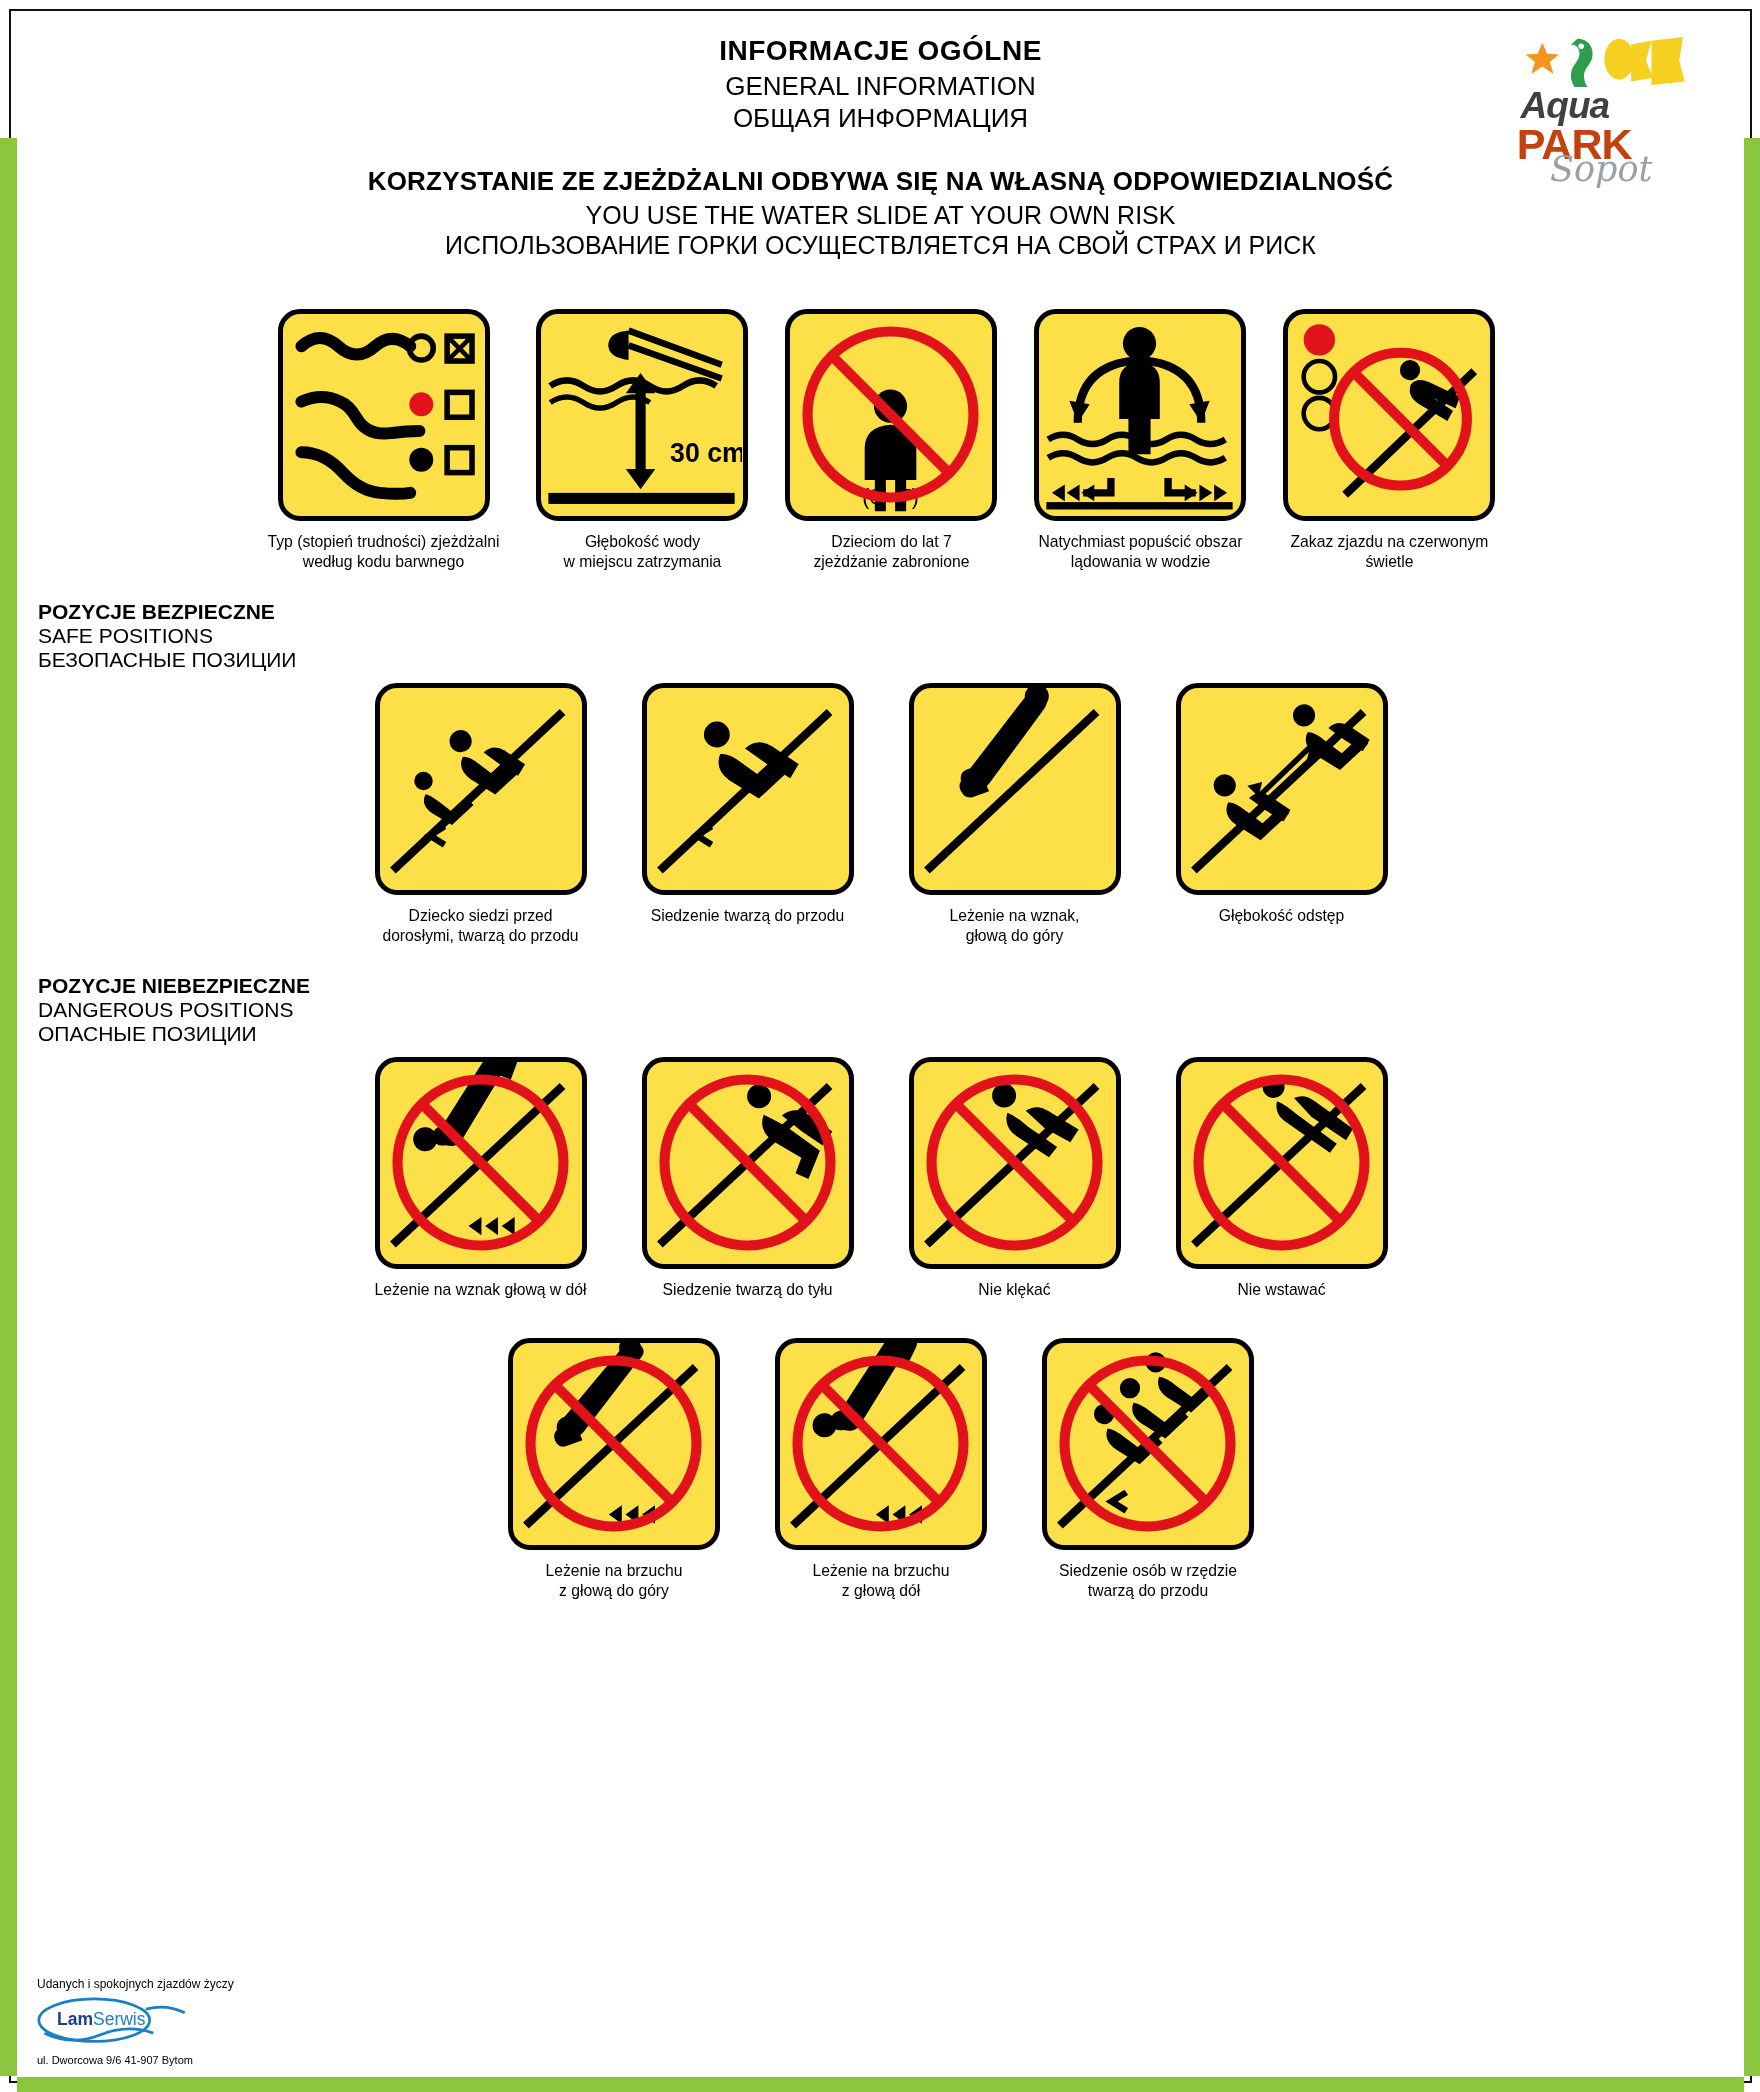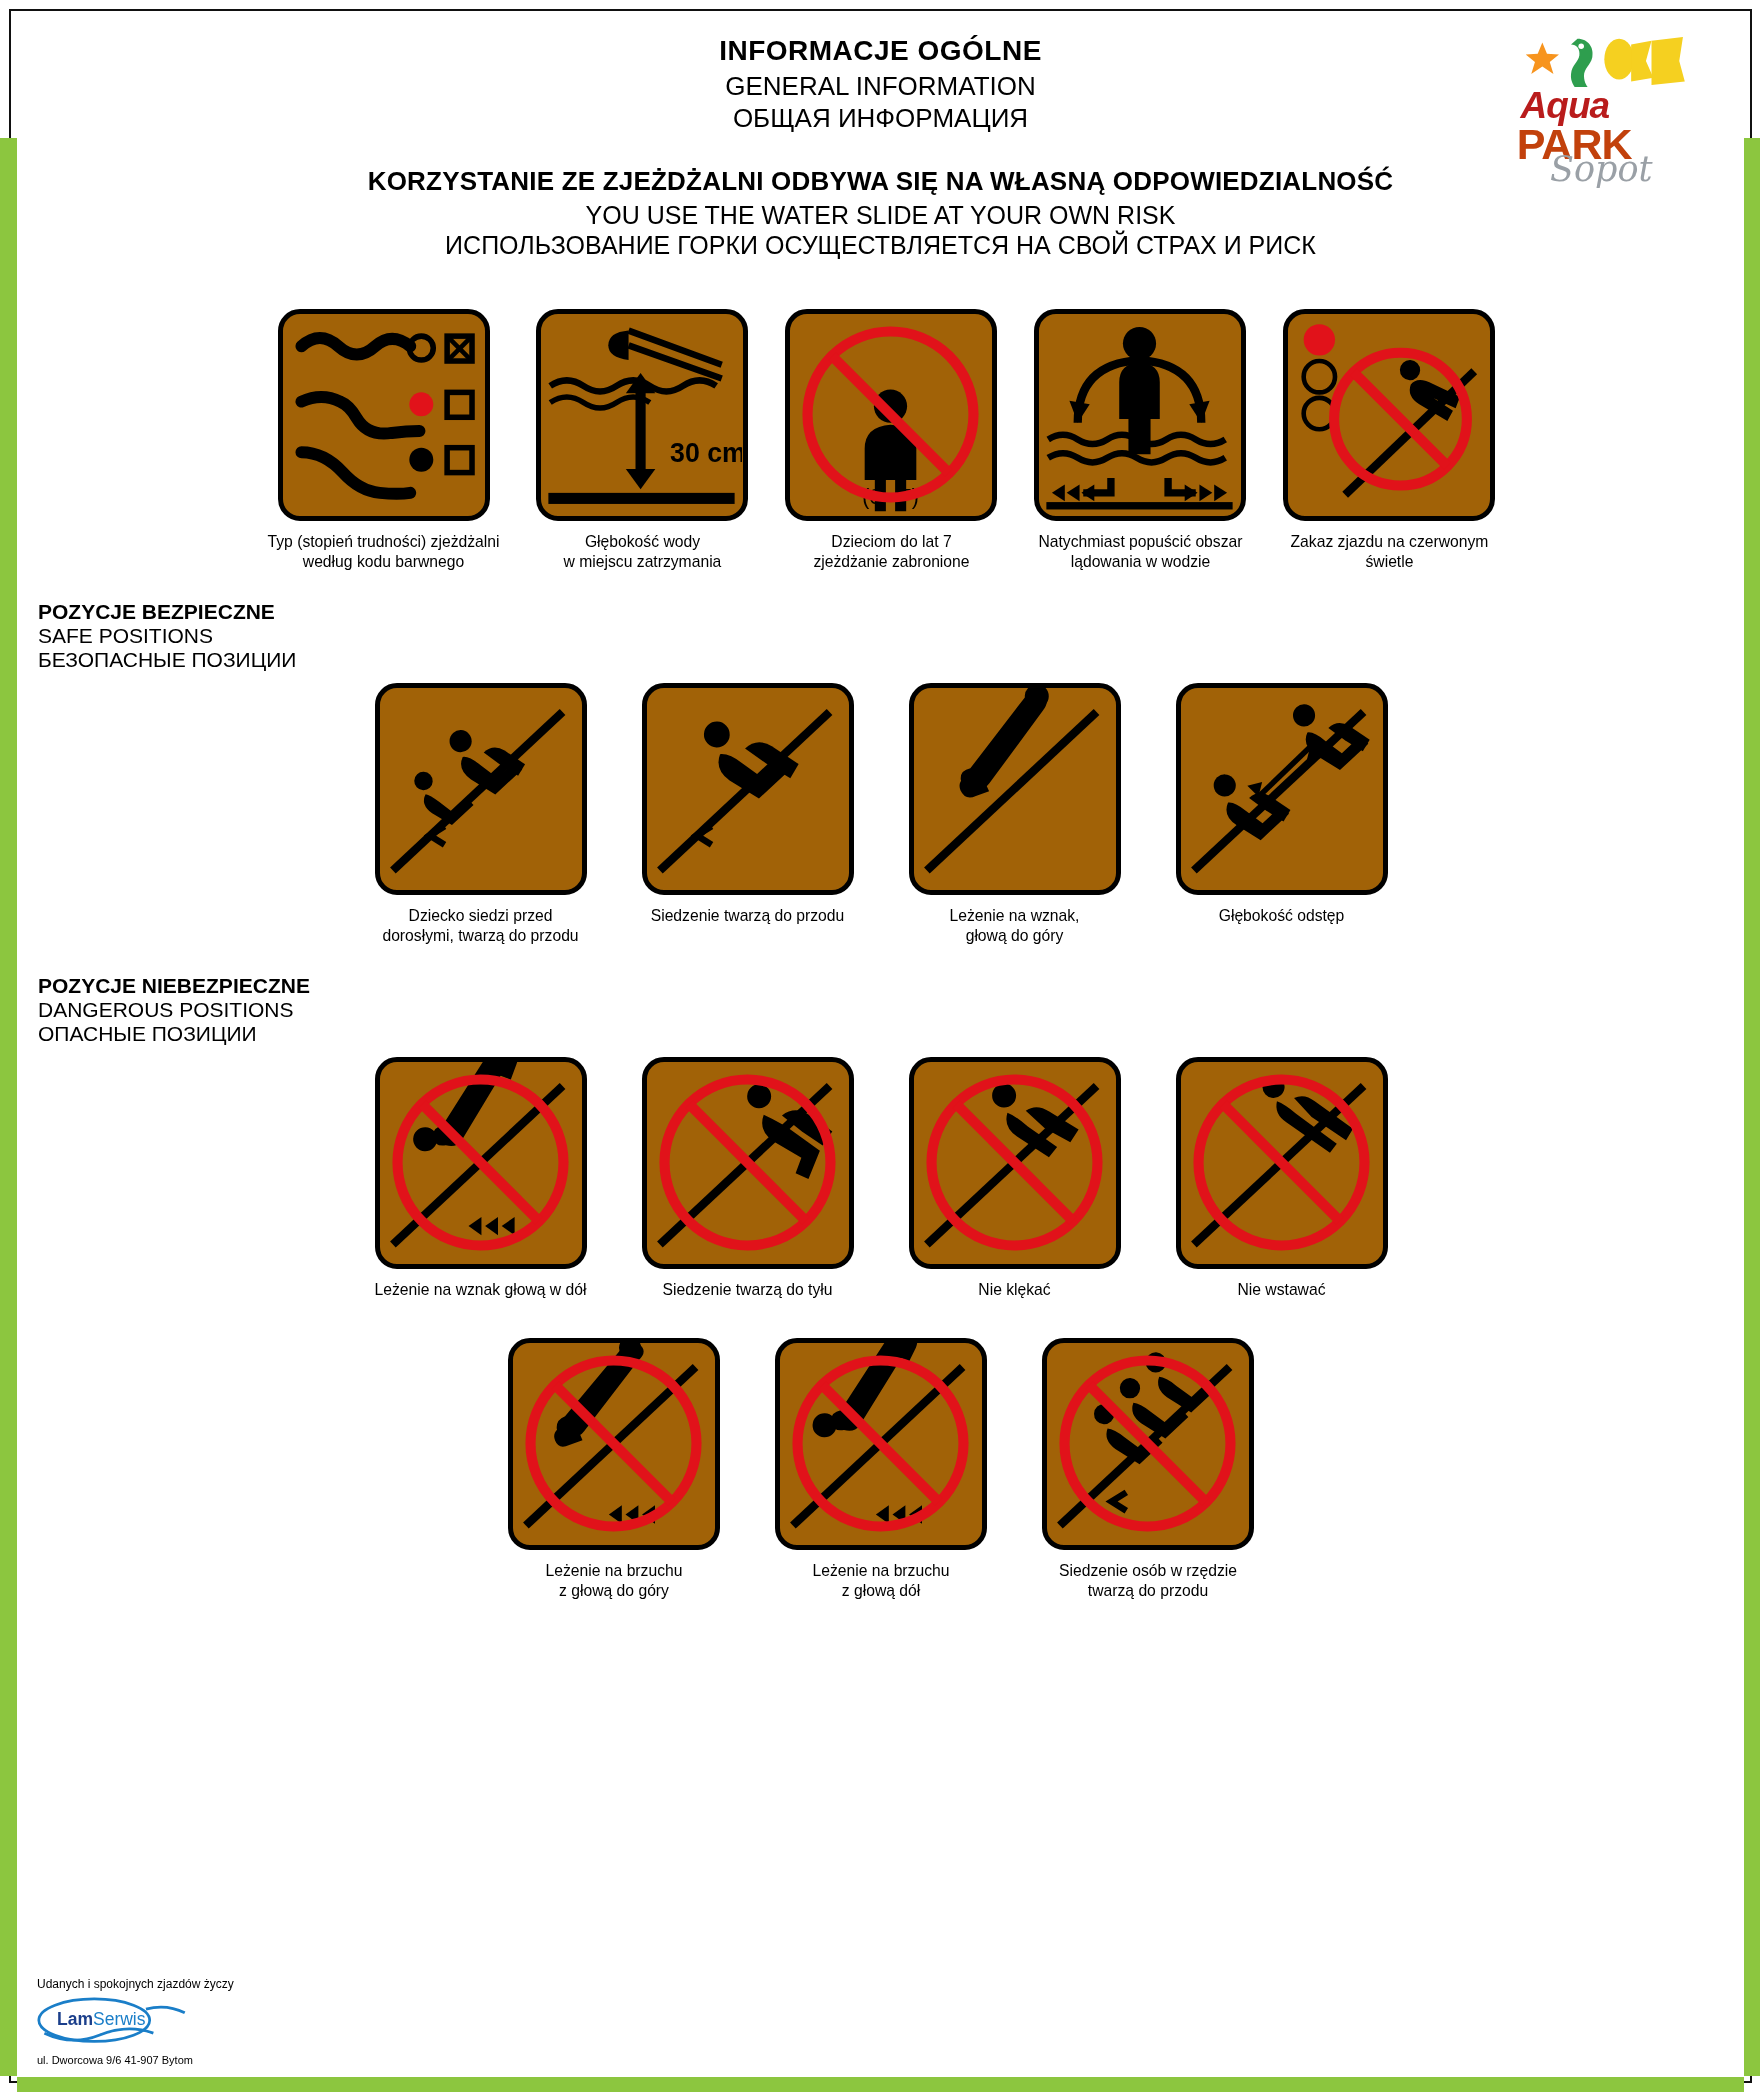--- a/index.html
+++ b/index.html
@@ -15,34 +15,34 @@
   .h-pl{font-size:28px;font-weight:bold;letter-spacing:0.5px;}
   .h-en{font-size:26px;font-weight:normal;margin-top:3.7px;}
   .h-ru{font-size:26px;font-weight:normal;margin-top:1.8px;}
   .sub{position:absolute;left:0;right:0;top:166px;text-align:center;}
   .s-pl{font-size:26px;font-weight:bold;letter-spacing:0.2px;}
   .s-en{font-size:25px;margin-top:3.7px;}
   .s-ru{font-size:25px;margin-top:1.8px;}
 
   
   .logo{position:absolute;right:54px;top:28px;width:194px;height:194px;}
-  .logo .aqua{position:absolute;left:7.4px;top:57px;font-size:37px;font-weight:bold;color:#b91c1c;font-style:italic;letter-spacing:-0.9px;}
+  .logo .aqua{position:absolute;left:7.4px;top:57px;font-size:37px;font-weight:bold;color:#404040;font-style:italic;letter-spacing:-0.9px;}
   .logo .park{position:absolute;left:3.7px;top:92px;font-size:43px;font-weight:bold;color:#c2410c;letter-spacing:-0.9px;}
   .logo .sopot{position:absolute;left:37px;top:121px;font-size:35px;color:#9aa0a6;font-family:"DejaVu Serif",serif;font-style:italic;}
   .logo svg{position:absolute;left:9.2px;top:7.4px;}
 
   
   .sec-title{position:absolute;left:0;right:0;text-align:left;padding-left:38px;}
   .st-pl{font-size:21px;font-weight:bold;}
   .st-en{font-size:21px;}
   .st-ru{font-size:21px;}
 
   .row{position:absolute;display:flex;justify-content:center;gap:0;}
   .cell{text-align:center;}
-  .pict{width:212px;height:212px;border:5.5px solid #000;border-radius:22px;margin:0 auto;position:relative;background:#a16207;box-sizing:border-box;overflow:hidden;}
+  .pict{width:212px;height:212px;border:5.5px solid #000;border-radius:22px;margin:0 auto;position:relative;background:#fde047;box-sizing:border-box;overflow:hidden;}
   .cap{font-size:15.7px;line-height:1.25;margin-top:11px;white-space:pre-line;}
 
   .pict svg{position:absolute;left:0;top:0;}
 </style>
 </head>
 <body>
 
 <div class="page">
   <div class="border-outer"></div>
   <div class="green-left"></div>

